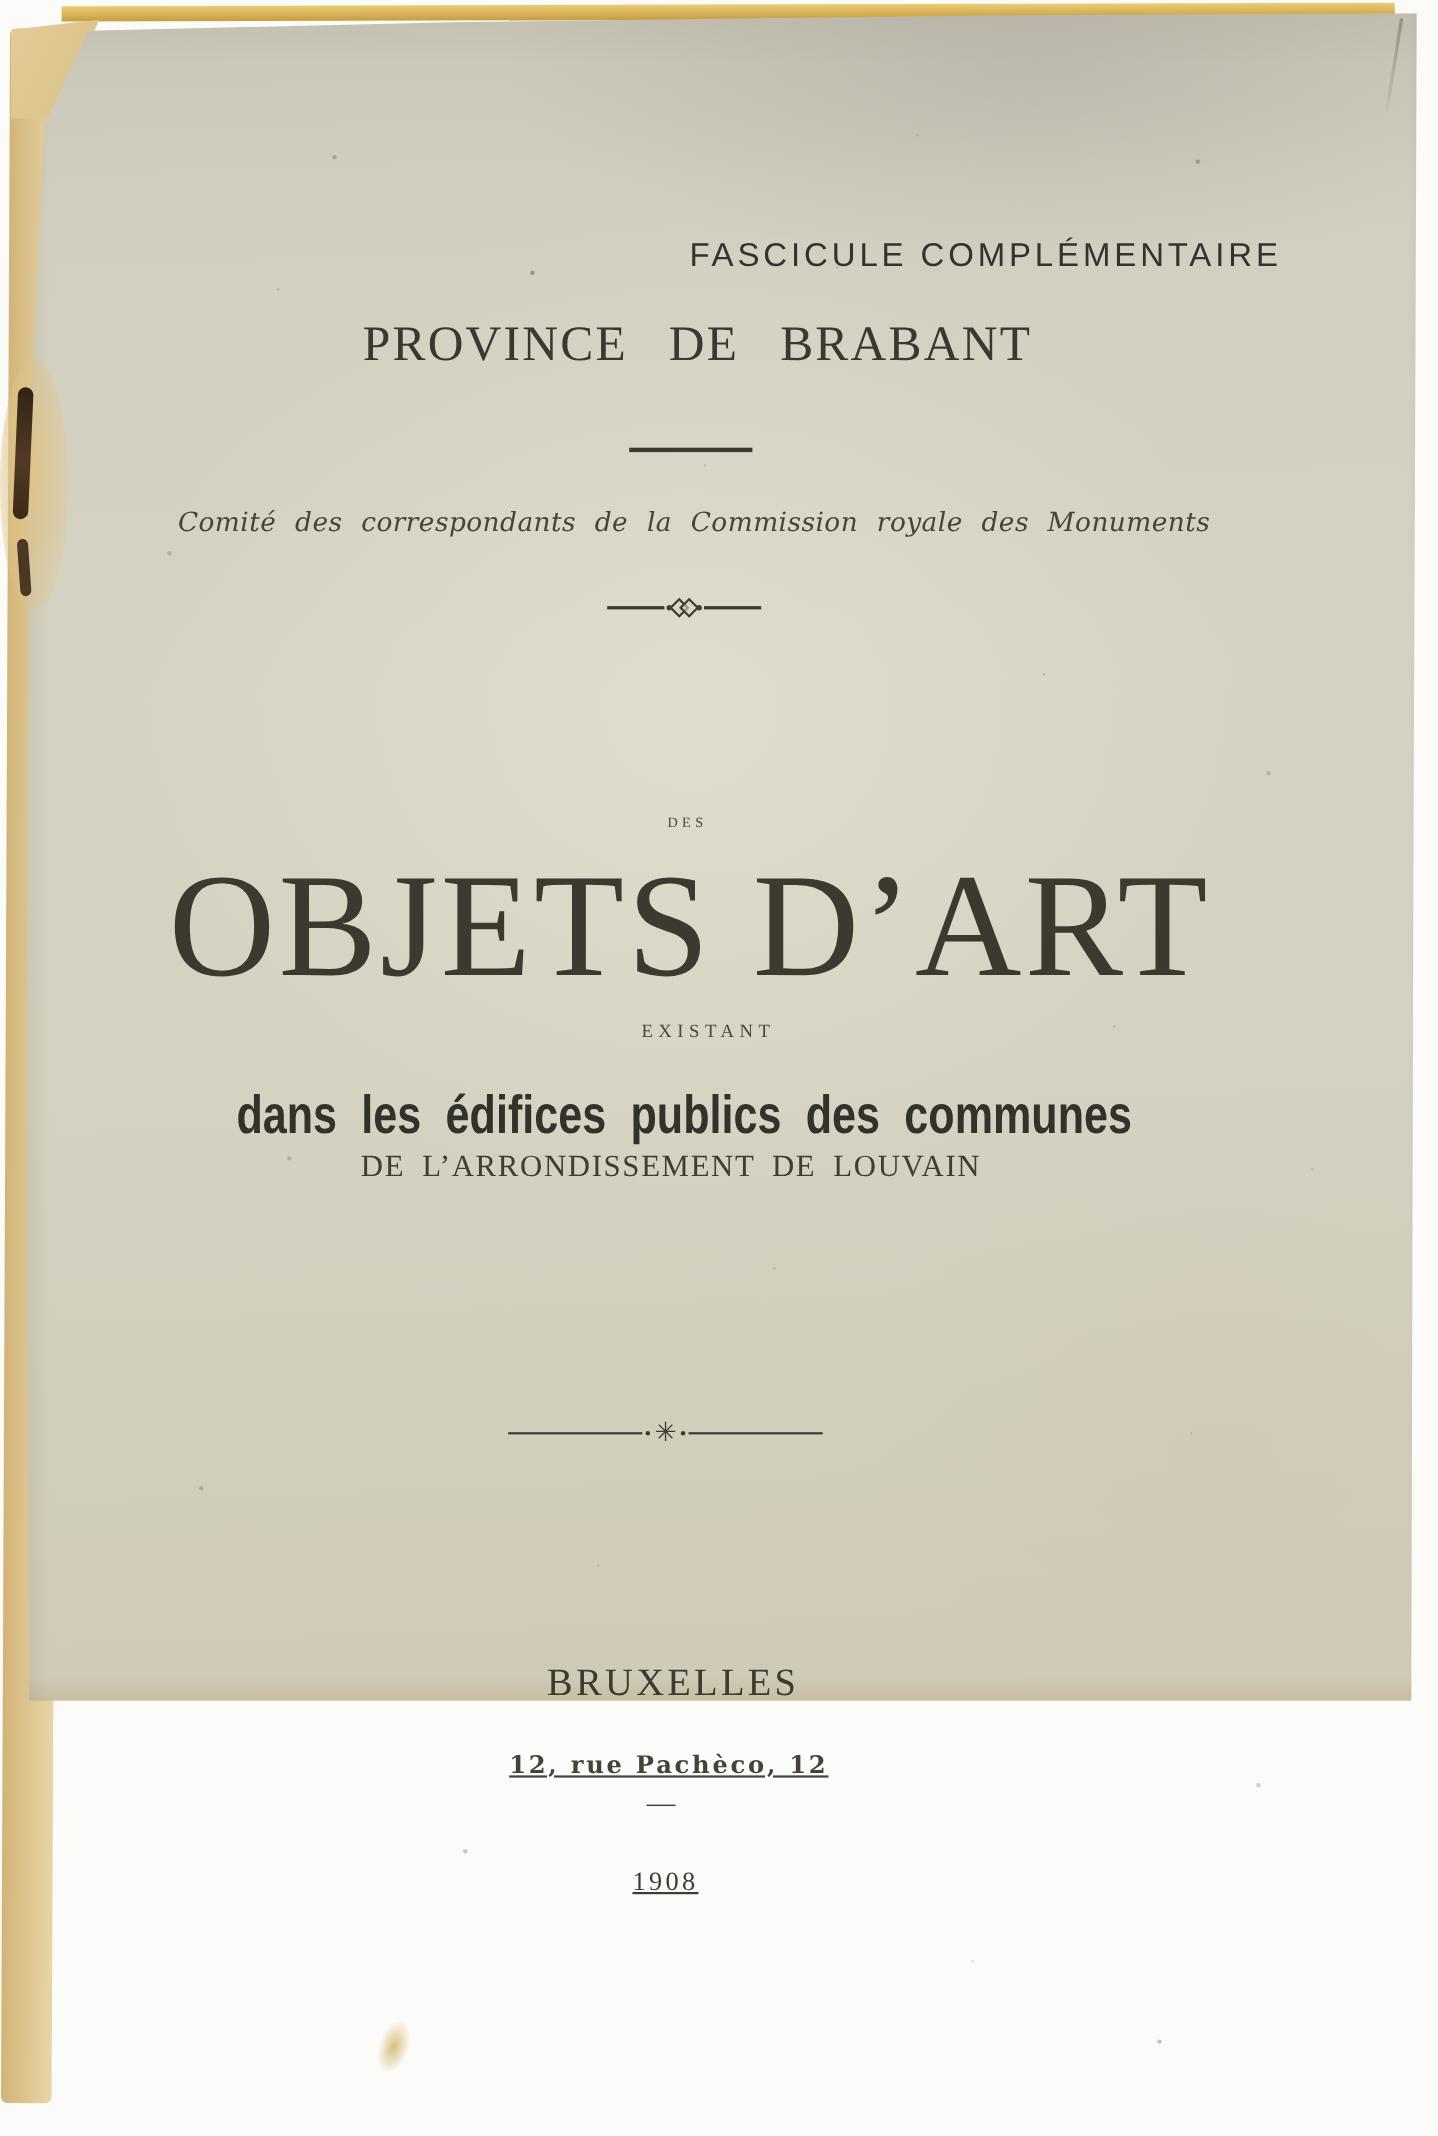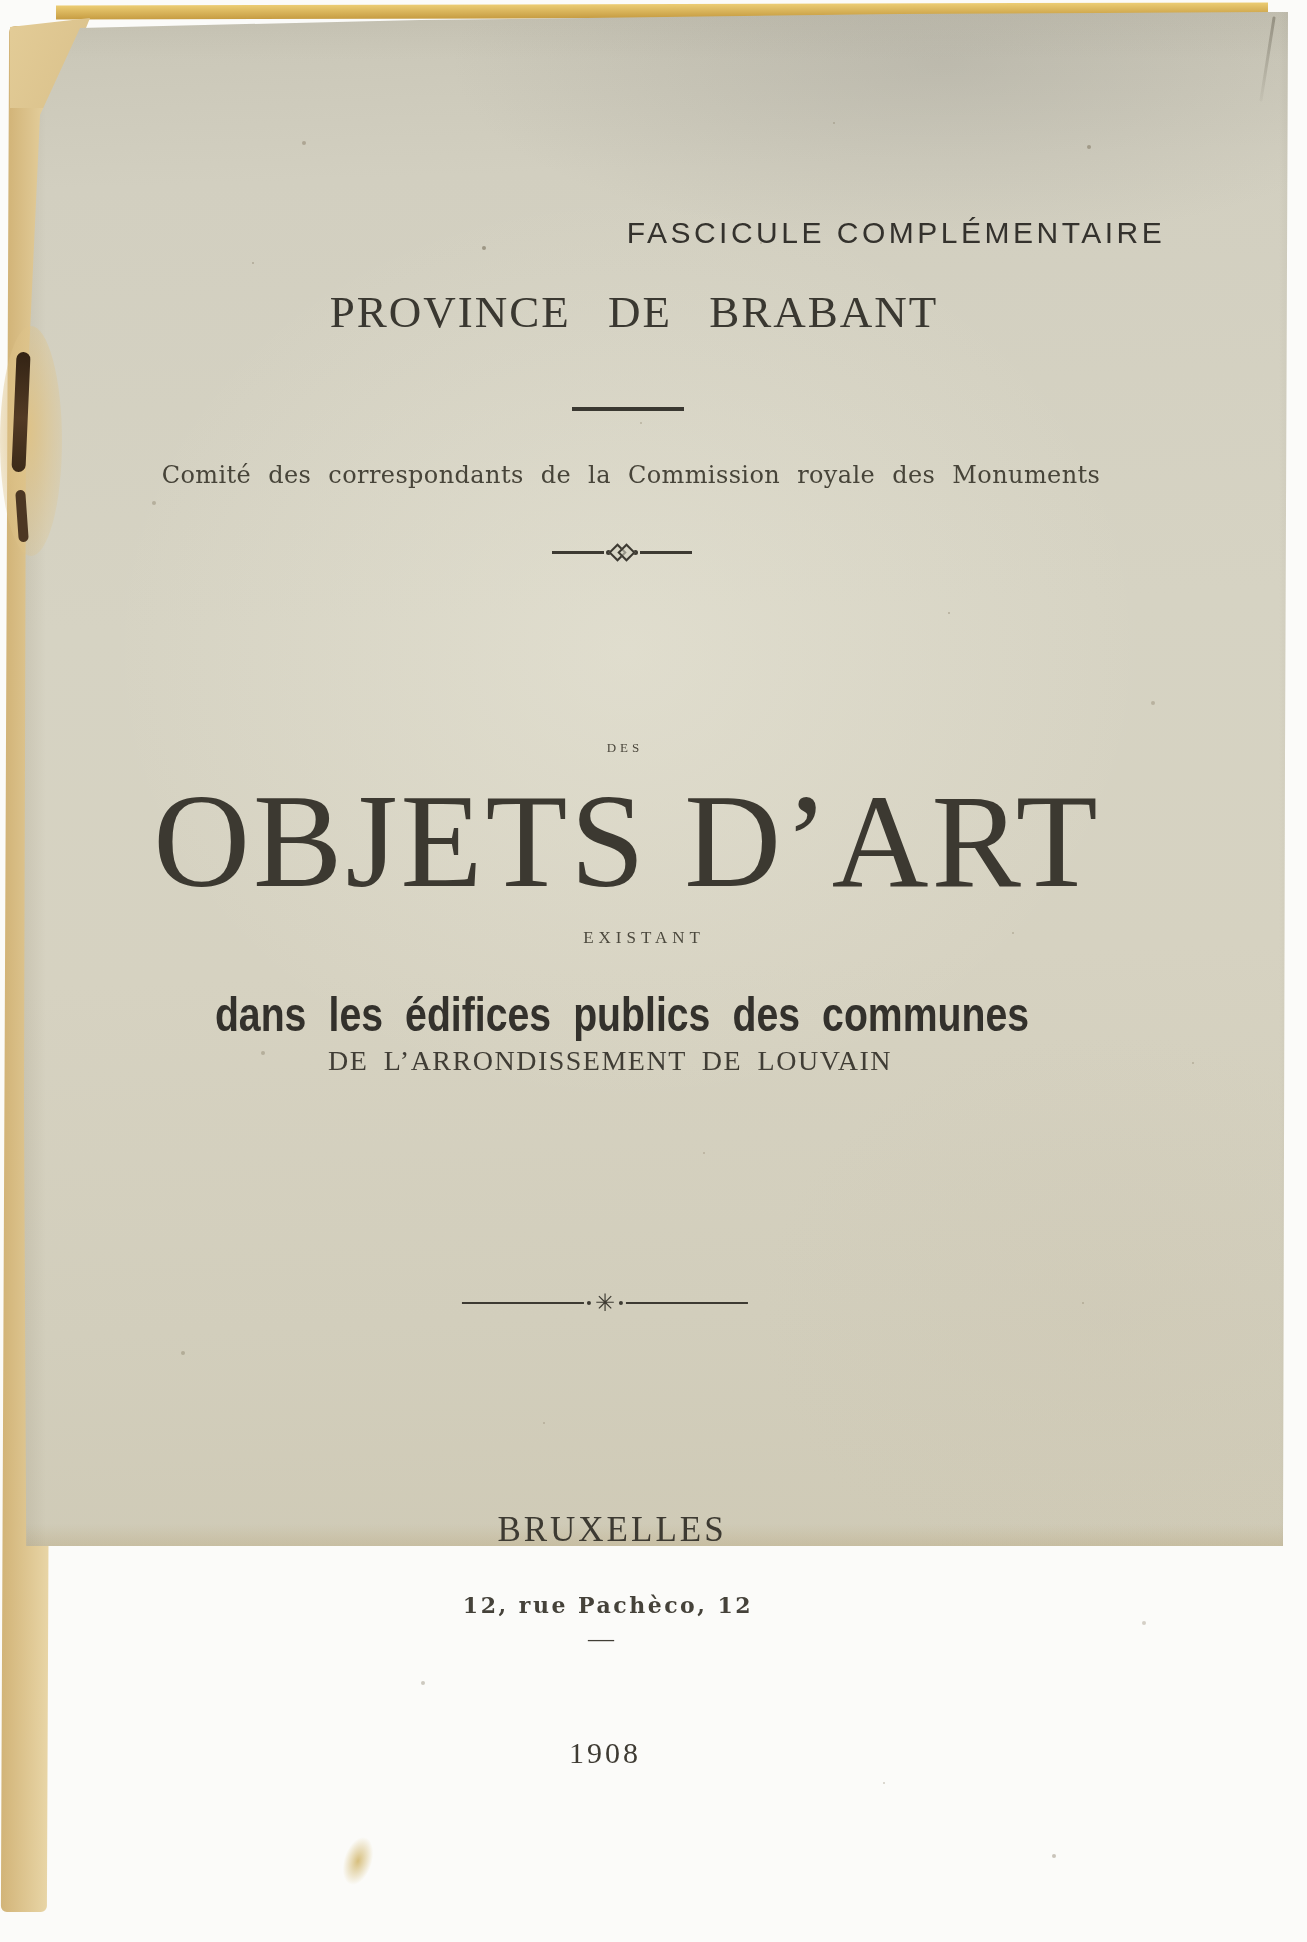--- a/index.html
+++ b/index.html
@@ -145,20 +145,21 @@
     position: absolute; left: 628px; top: 407px;
     width: 112px; height: 4px;
     background: #3a3831;
     transform: translateX(-50%);
   }
   #comite {
     left: 631px; top: 461px;
     font-family: "DejaVu Serif", serif;
     font-size: 24px; word-spacing: 9px; letter-spacing: 0.4px;
     color: #474439;
+    font-style: italic;
   }
   #ornament1 {
     position: absolute; left: 622px; top: 546px;
     transform: translateX(-50%);
     display: flex; align-items: center;
   }
   .orn-line { width: 52px; height: 2.5px; background: #3d3a32; }
   .orn-dot  { width: 5px; height: 5px; border-radius: 50%; background: #3d3a32; margin: 0 2px; }
   .orn-diamond {
     width: 9px; height: 9px;
@@ -218,30 +219,32 @@
     left: 613px; top: 1554px;
     font-size: 26px; letter-spacing: 1px; word-spacing: 12px;
     color: #423f36;
   }
   #address {
     left: 608px; top: 1592px;
     font-family: "DejaVu Serif", serif;
     font-weight: bold;
     font-size: 22px; letter-spacing: 2.5px;
     color: #45423a;
+    text-decoration: underline;
   }
   #dash {
     left: 601px; top: 1624px;
     font-size: 26px;
     color: #413e36;
   }
   #year {
-    left: 605px; top: 1736px;
-    font-size: 30px; letter-spacing: 3px;
+    left: 605px; top: 1698px;
+    font-size: 24px; letter-spacing: 3px;
     color: #3e3b33;
+    text-decoration: underline;
   }
 </style>
 </head>
 <body>
 
 <div class="under-top"></div>
 <div class="under-left"></div>
 <div class="under-topleft-wedge"></div>
 
 <div class="cover">

